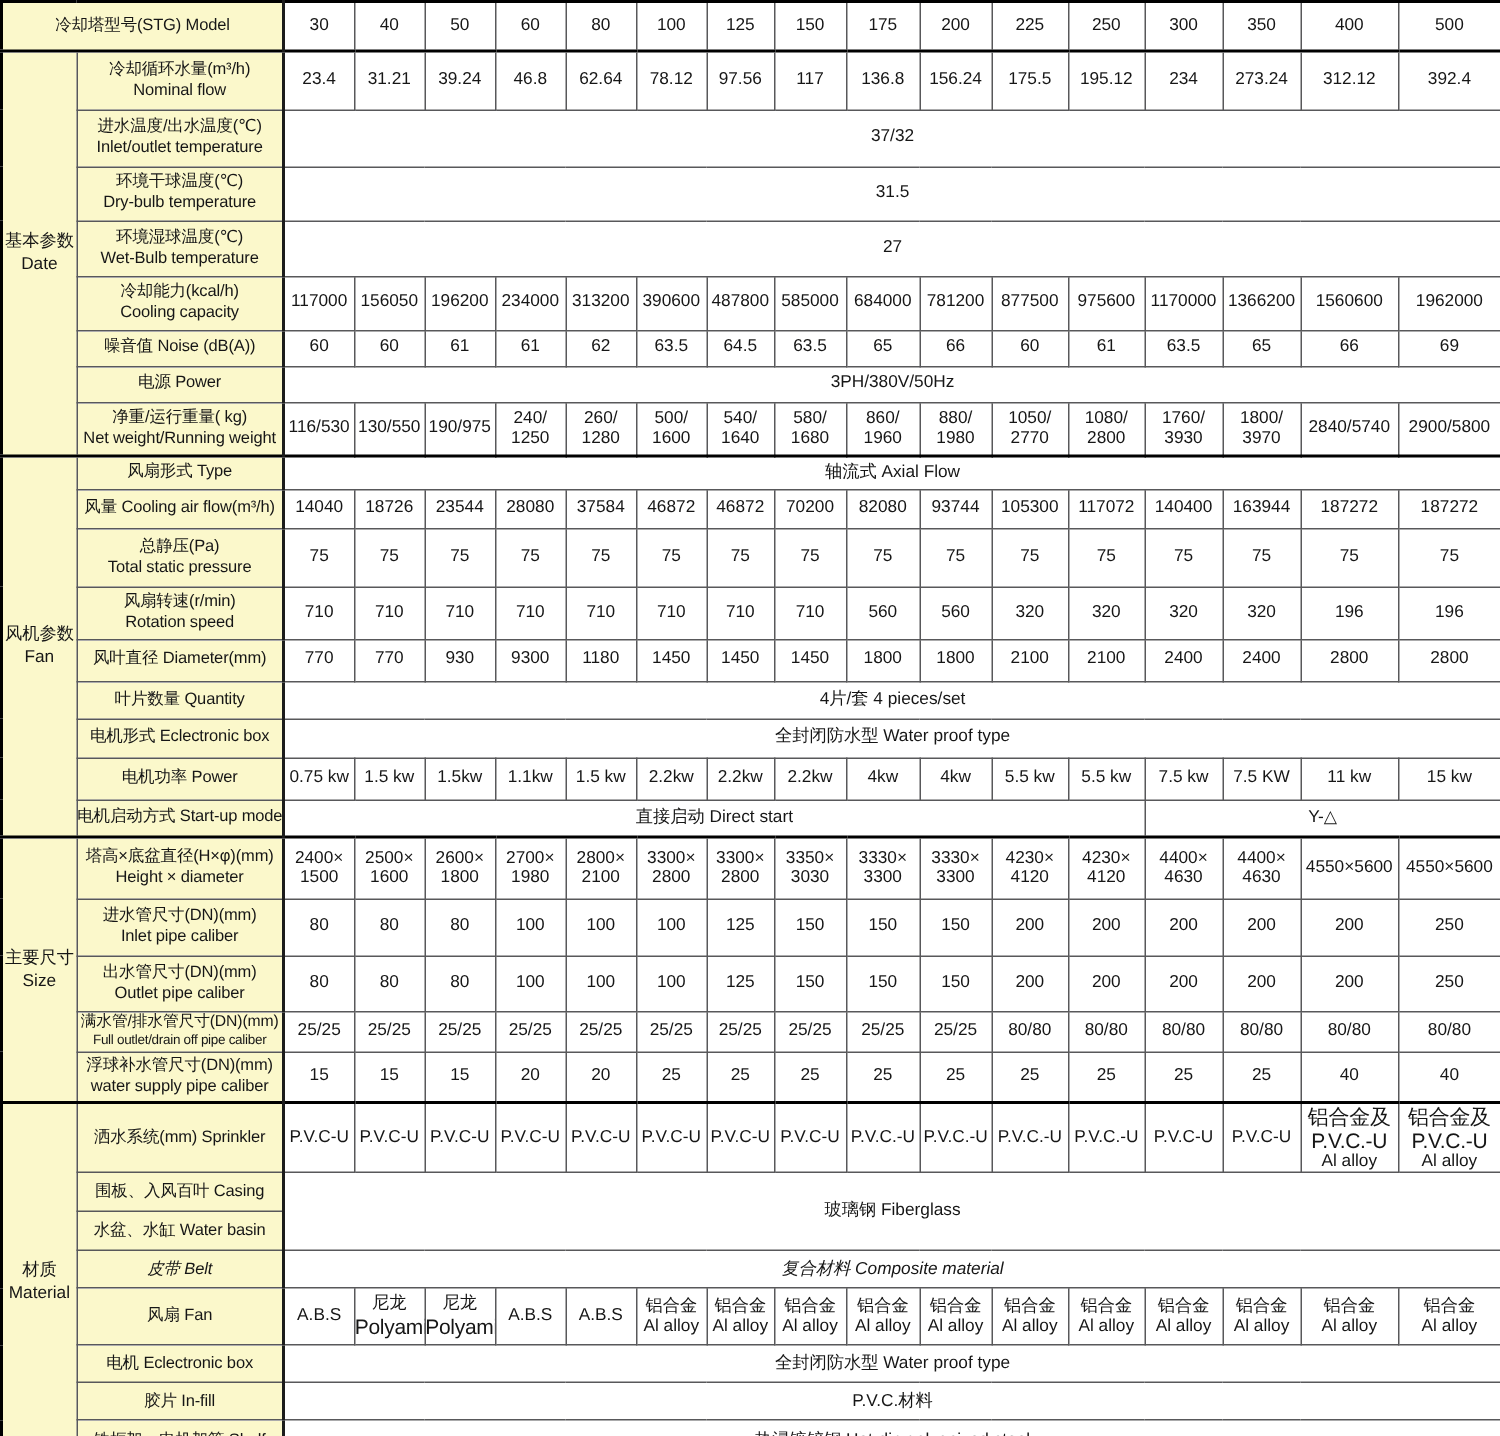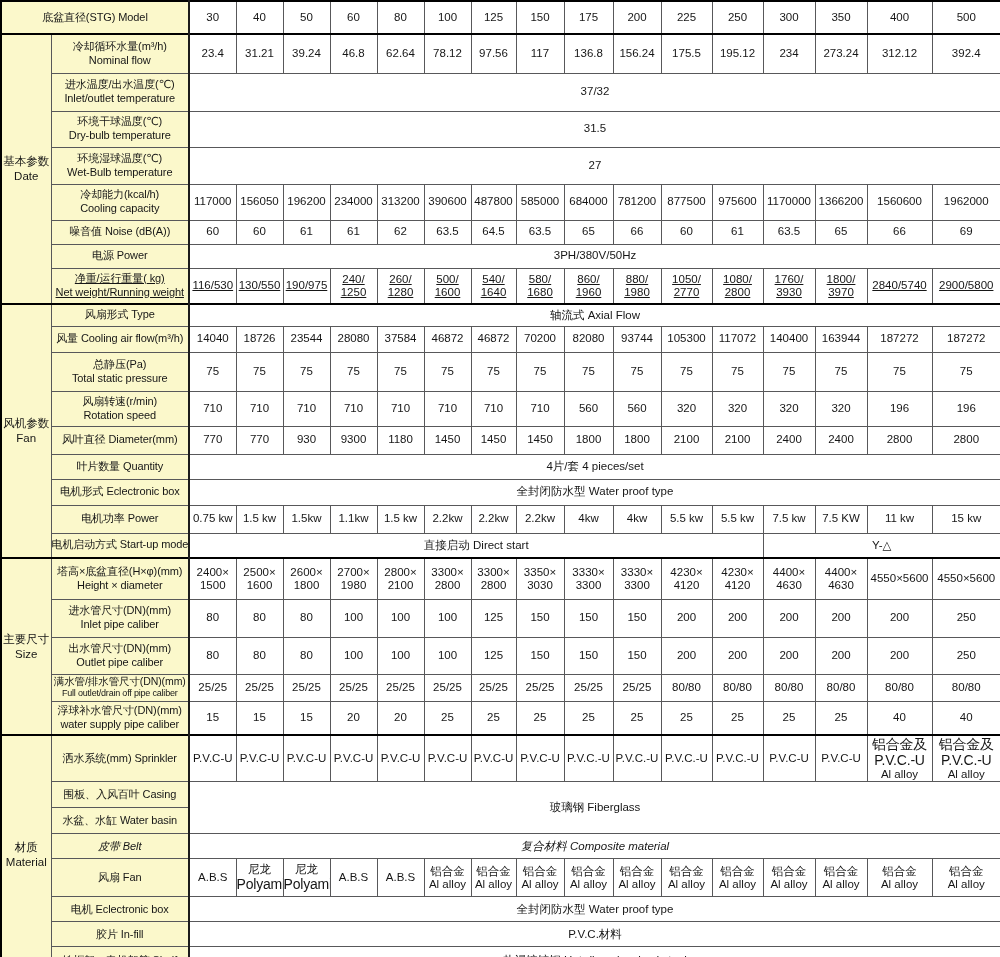--- a/index.html
+++ b/index.html
@@ -48,21 +48,21 @@
         <col style="width:51px">
         <col style="width:51px">
       <col style="width:52px">
         <col style="width:52px">
         <col style="width:65px">
         <col style="width:69px">
     </colgroup>
     <tbody id="grid">
         <tr style="height: 33px;">
           <td class="lbl hdr" colspan="2">
-            <div>底盆直径(STG) Model</div>
+            <div>冷却塔型号(STG) Model</div>
           </td>
           <td class="val hdr dstart">
             <div>30</div>
           </td>
           <td class="val hdr">
             <div>40</div>
           </td>
           <td class="val hdr">
             <div>50</div>
           </td>
@@ -299,21 +299,21 @@
           </td>
         </tr>
         <tr style="height: 24px;">
           <td class="lbl">
             <div class="zh">电源 Power</div>
           </td>
           <td class="val dstart" colspan="16">
             <div>3PH/380V/50Hz</div>
           </td>
         </tr>
-        <tr style="height: 36px; text-decoration: underline;">
+        <tr style="height: 36px;">
           <td class="lbl">
             <div class="zh">净重/运行重量( kg)</div>
             <div class="en">Net weight/Running weight</div>
           </td>
           <td class="val dstart">
             <div>116/530</div>
           </td>
           <td class="val">
             <div>130/550</div>
           </td>

